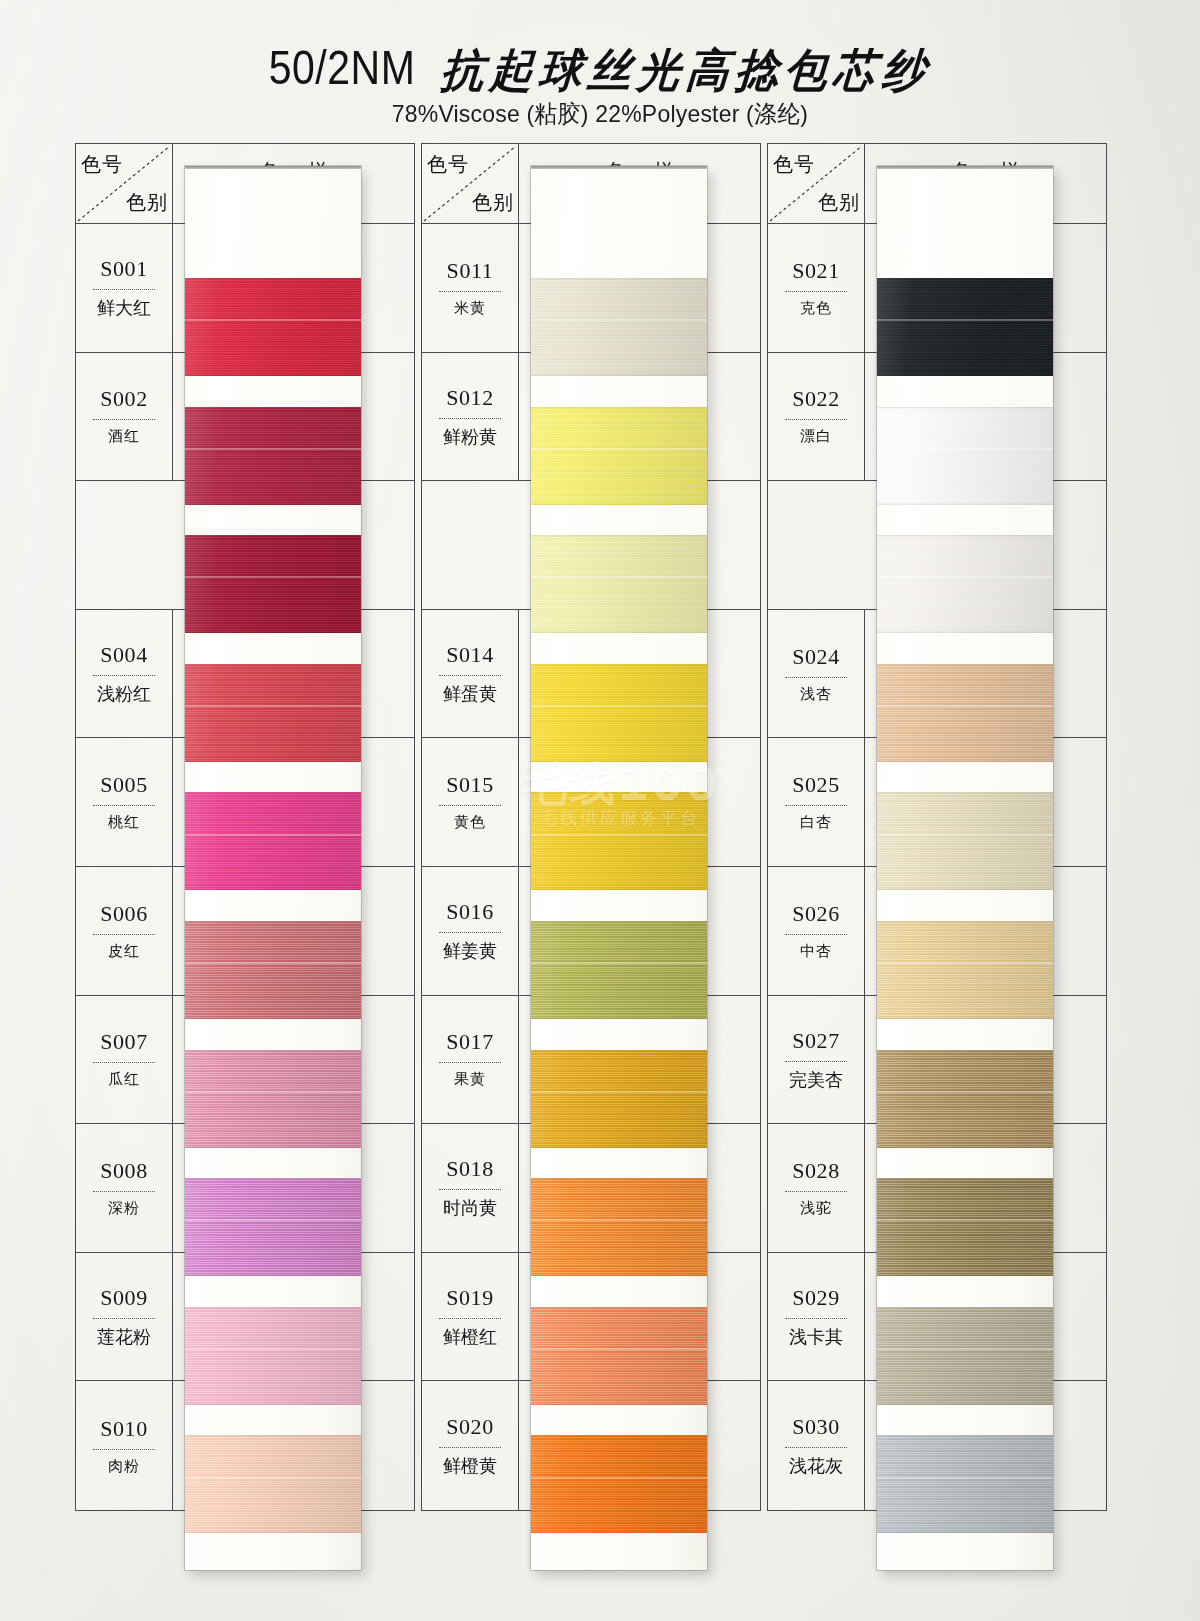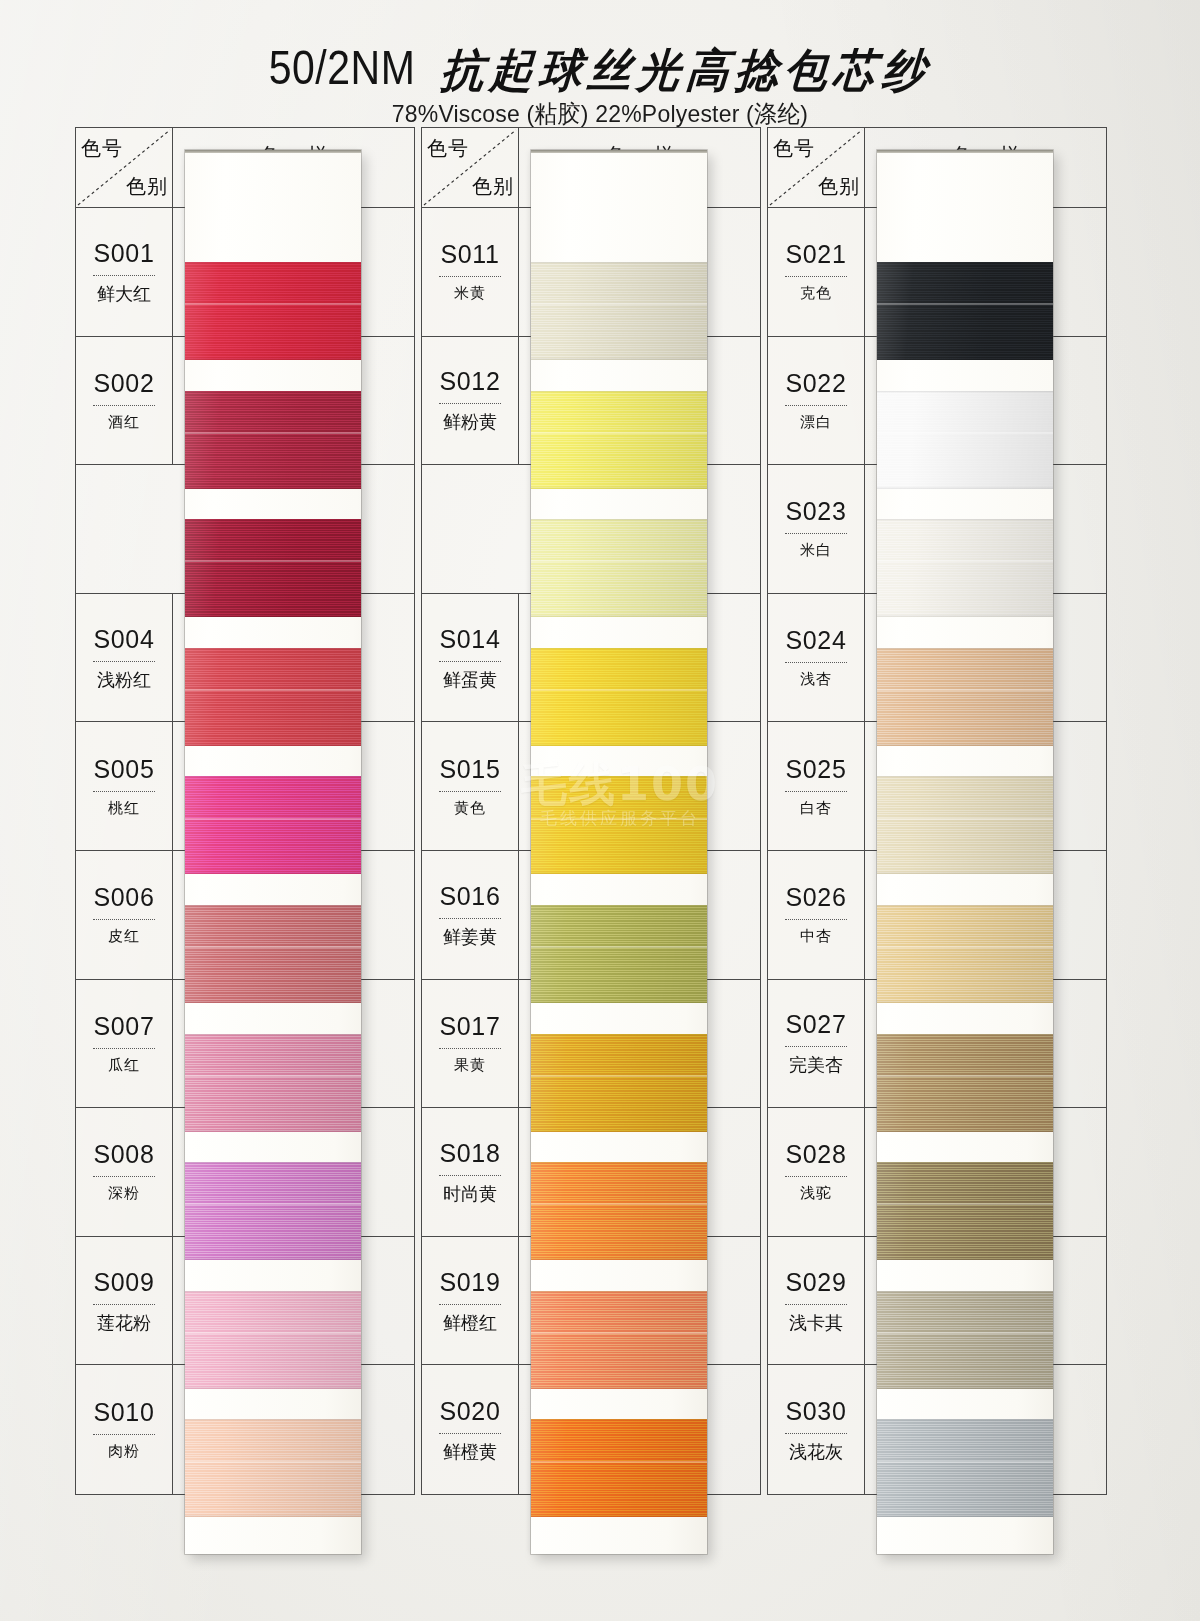--- a/index.html
+++ b/index.html
@@ -50,21 +50,21 @@
   .subtitle{
     margin-top:7px;
     font-size:23px;letter-spacing:.2px;color:#1b1b1b;
     font-family:"Liberation Sans","DejaVu Sans",sans-serif;
     transform:scaleY(1.06);
   }
 
   
   .blocks{
     position:absolute;left:0;top:127px;width:1200px;height:1400px;z-index:3;
-    display:flex;justify-content:flex-start;
+    display:flex;justify-content:flex-start;align-items:center;
   }
   .block{position:relative;width:342px;}
   .block.b1{margin-left:75px;}
   .block.b2{margin-left:4px;}
   .block.b3{margin-left:4px;}
 
   .tbl{
     position:relative;
     width:338px;
     border:1.6px solid #4a4a4a;
@@ -84,22 +84,22 @@
   }
   .cell-sample{
     flex:1 1 auto;
     border-bottom:1.4px solid #4a4a4a;
     box-sizing:border-box;
   }
   .tbl .r:last-child .cell-id,
   .tbl .r:last-child .cell-sample{border-bottom:none;}
 
   .code{
-    font-size:25px;letter-spacing:.6px;color:#171717;
-    font-family:Liberation Sans, sans-serif;
+    font-size:22px;letter-spacing:.6px;color:#171717;
+    font-family:Liberation Serif, serif;
     line-height:1;
   }
   .dots{
     width:62px;height:0;margin:9px 0 9px 0;
     border-top:1.6px dotted #5a5a5a;
   }
   .cname{
     font-size:15px;letter-spacing:1px;color:#131313;
     font-family:"DejaVu Sans","Liberation Sans",sans-serif;
     line-height:1;white-space:nowrap;
@@ -608,25 +608,20 @@
           </div>
           <div class="r">
             <div class="cell-id">
               <div class="code">S022</div>
               <div class="dots"></div>
               <div class="cname">漂白</div>
             </div>
             <div class="cell-sample"></div>
           </div>
           <div class="r">
-            <div class="cell-id">
-              <div class="code">S023</div>
-              <div class="dots"></div>
-              <div class="cname">米白</div>
-            </div>
             <div class="cell-sample"></div>
           </div>
           <div class="r">
             <div class="cell-id">
               <div class="code">S024</div>
               <div class="dots"></div>
               <div class="cname">浅杏</div>
             </div>
             <div class="cell-sample"></div>
           </div>

